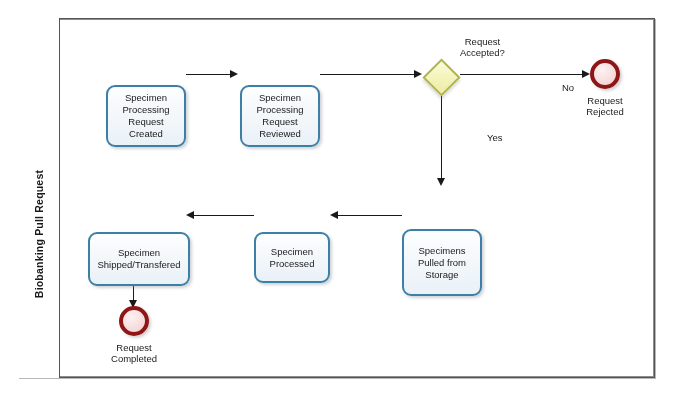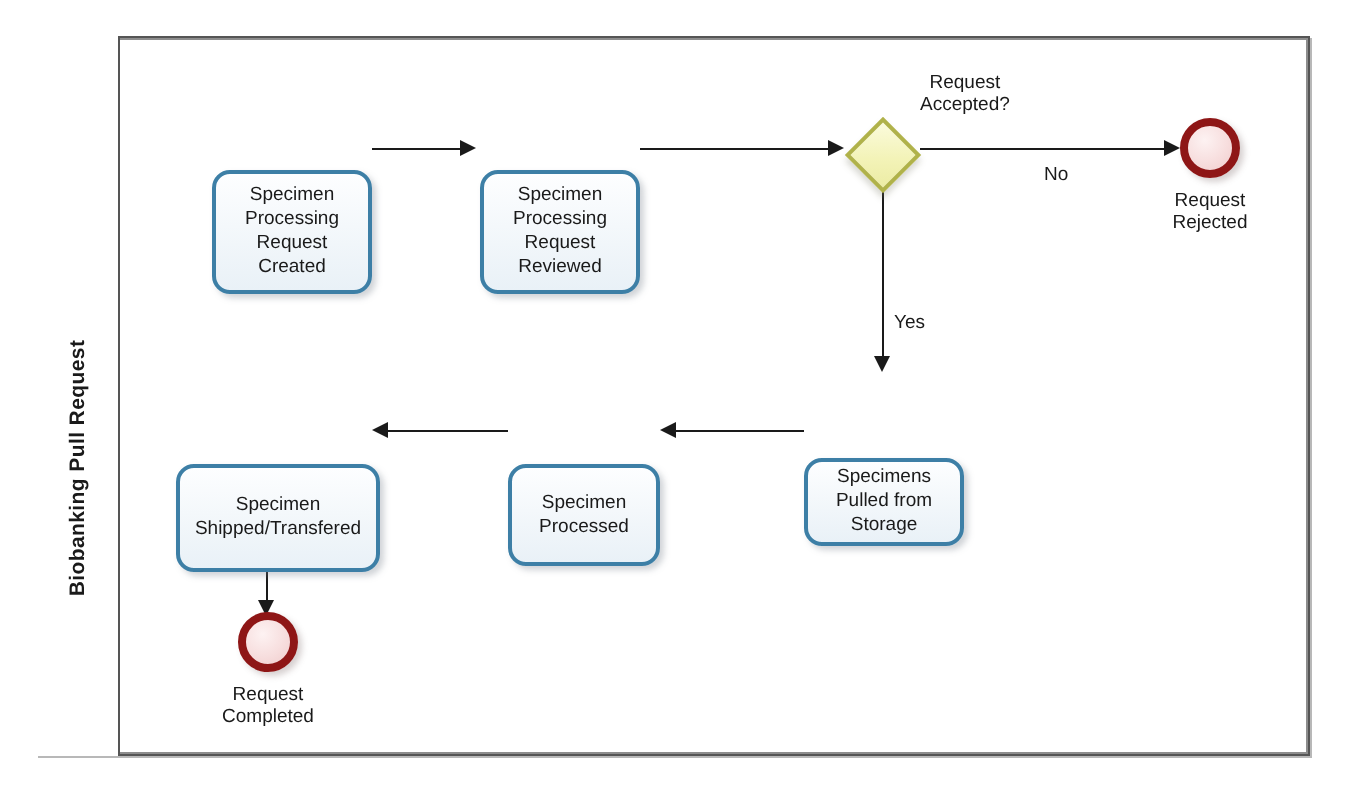--- a/index.html
+++ b/index.html
@@ -136,20 +136,21 @@
     border-right: 4.5px solid transparent;
     border-top: 8px solid #1a1a1a;
   }
   
   .flow-label {
     position: absolute;
     font-size: 9.5px;
     line-height: 11px;
     color: #1a1a1a;
     white-space: nowrap;
+    margin-left: 40px;
   }
   .event-label {
     position: absolute;
     font-size: 9.5px;
     line-height: 11px;
     color: #1a1a1a;
     text-align: center;
     white-space: nowrap;
   }
   .gw-label {
@@ -176,42 +177,42 @@
 
   <div class="conn-h" style="left:320px; top:74px; width:98px;"></div>
   <div class="arrow arrow-right" style="left:414px; top:70px;"></div>
 
   <div class="conn-h" style="left:460px; top:74px; width:127px;"></div>
   <div class="arrow arrow-right" style="left:582px; top:70px;"></div>
   <div class="flow-label" style="left:522px; top:82px;">No</div>
 
   <div class="conn-v" style="left:441px; top:96px; height:84px;"></div>
   <div class="arrow arrow-down" style="left:437px; top:178px;"></div>
-  <div class="flow-label" style="left:447px; top:156px;">Yes</div>
+  <div class="flow-label" style="left:447px; top:132px;">Yes</div>
 
   <div class="conn-h" style="left:334px; top:215px; width:68px;"></div>
   <div class="arrow arrow-left" style="left:330px; top:211px;"></div>
 
   <div class="conn-h" style="left:190px; top:215px; width:64px;"></div>
   <div class="arrow arrow-left" style="left:186px; top:211px;"></div>
 
   <div class="conn-v" style="left:133px; top:244px; height:62px;"></div>
   <div class="arrow arrow-down" style="left:129px; top:300px;"></div>
 
   <div class="task" style="left: 106px; top: 43px; width: 80px; height: 62px; white-space: pre-line;">Specimen
 Processing
 Request
 Created</div>
 
   <div class="task" style="left: 240px; top: 43px; width: 80px; height: 62px; white-space: pre-line;">Specimen
 Processing
 Request
 Reviewed</div>
 
-  <div class="task" style="left: 402px; top: 187px; width: 80px; height: 44px; white-space: pre-line;">Specimens
+  <div class="task" style="left: 402px; top: 187px; width: 80px; height: 67px; white-space: pre-line;">Specimens
 Pulled from
 Storage</div>
 
   <div class="task" style="left: 254px; top: 190px; width: 76px; height: 51px; white-space: pre-line;">Specimen
 Processed</div>
 
   <div class="task" style="left: 88px; top: 190px; width: 102px; height: 54px; white-space: pre-line;">Specimen
 Shipped/Transfered</div>
 
   <div class="gateway" style="left:428px; top:64px;"></div>

